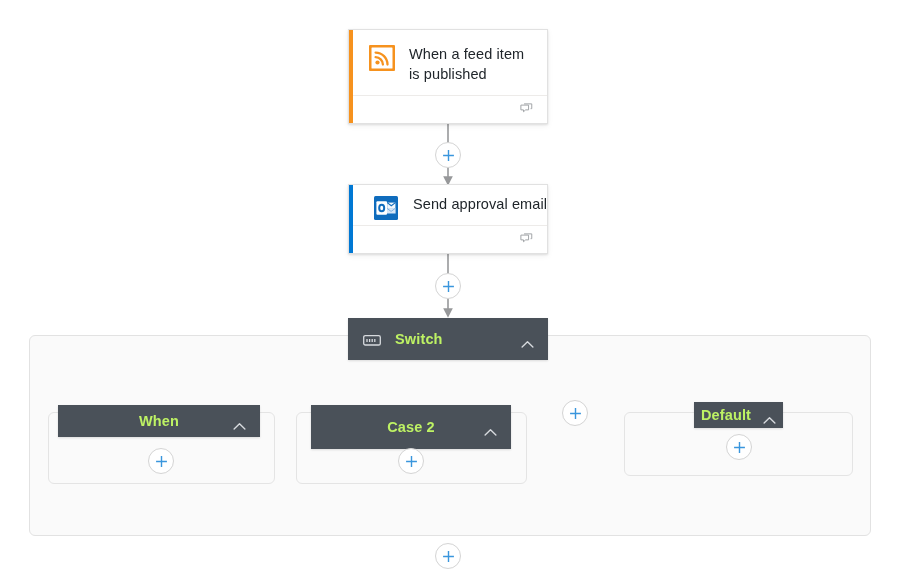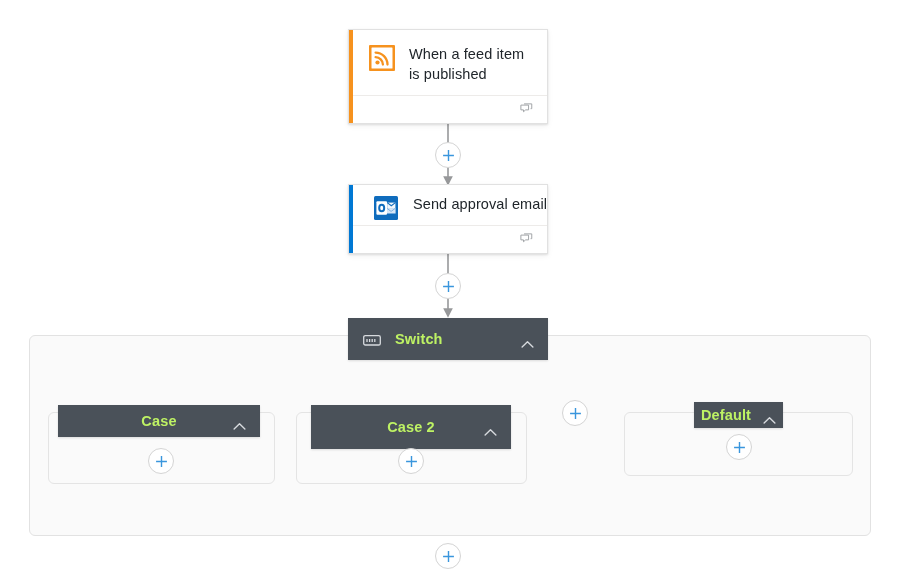--- a/index.html
+++ b/index.html
@@ -262,21 +262,21 @@
     <span class="hdr-title">Switch</span>
     <span class="chev">
       <svg viewBox="0 0 14 9" width="13" height="9" xmlns="http://www.w3.org/2000/svg">
         <path d="M1.2 7.2 L7 1.6 L12.8 7.2" fill="none" stroke="#d7dade" stroke-width="1.5" stroke-linecap="round" stroke-linejoin="round"></path>
       </svg>
     </span>
   </div>
 
   <div class="case-box" style="left:48px; top:398px; width:227px; height:72px;"></div>
   <div class="dark-header case-header" style="left:58px; top:391px; width:202px; height:32px;">
-    <span class="hdr-title">Case</span>
+    <span class="hdr-title">When</span>
     <span class="chev">
       <svg viewBox="0 0 14 9" width="13" height="9" xmlns="http://www.w3.org/2000/svg">
         <path d="M1.2 7.2 L7 1.6 L12.8 7.2" fill="none" stroke="#d7dade" stroke-width="1.5" stroke-linecap="round" stroke-linejoin="round"></path>
       </svg>
     </span>
   </div>
   <div class="plus" style="left:148px; top:434px;">
     <svg viewBox="0 0 18 18" width="15" height="15" xmlns="http://www.w3.org/2000/svg">
       <path d="M9 2.5 V15.5 M2.5 9 H15.5" stroke="#3a96dd" stroke-width="1.7"></path>
     </svg>

